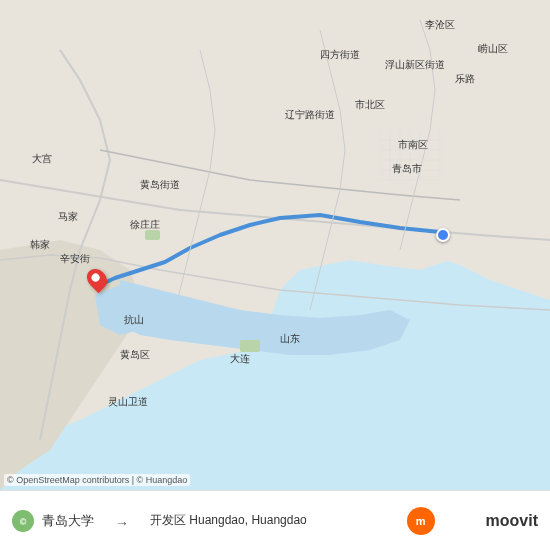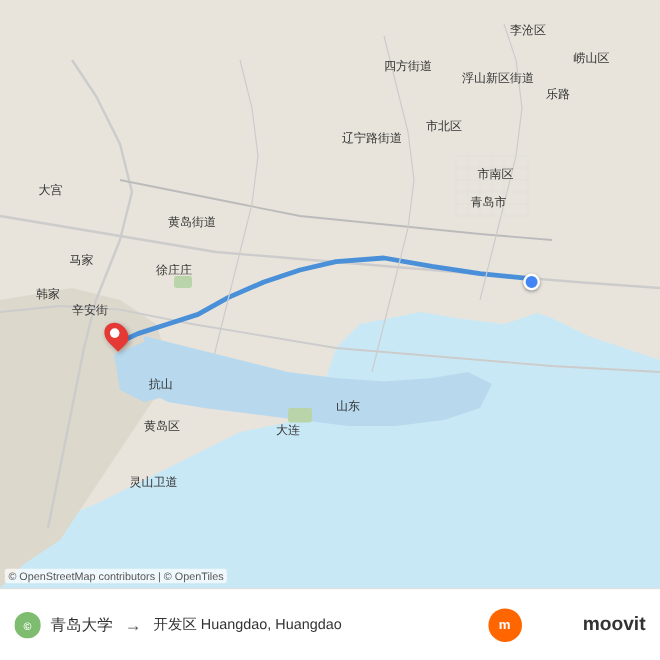--- a/index.html
+++ b/index.html
@@ -72,21 +72,21 @@
     .footer-logo {
       display: flex;
       align-items: center;
       gap: 6px;
       flex-shrink: 0;
     }
 
     .footer-route {
       display: flex;
       align-items: center;
-      gap: 10px;
+      gap: 21px;
       font-size: 13px;
       color: #333;
       font-weight: 500;
     }
 
     .route-arrow {
       color: #555;
       font-size: 14px;
     }
 
@@ -230,21 +230,21 @@
 
   <div class="marker-start" style="left:88px;top:268px;">
     <div class="pin-body"></div>
   </div>
 
   <div class="marker-end" style="left:436px;top:228px;">
     <div class="blue-dot"></div>
   </div>
 
   <div style="position:absolute;bottom:4px;left:4px;font-size:9px;color:#555;z-index:8;background:rgba(255,255,255,0.7);padding:1px 3px;border-radius:2px;">
-    <span>© OpenStreetMap contributors | © OpenTiles</span>
+    <span>© OpenStreetMap contributors | © Huangdao</span>
   </div>
 </div>
 
 <div id="footer">
 
   <div class="footer-logo">
     <svg width="22" height="22" viewBox="0 0 22 22">
       <circle cx="11" cy="11" r="11" fill="#7ebc6f"></circle>
       <text x="11" y="15" text-anchor="middle" font-size="9" fill="white" font-weight="bold">©</text>
     </svg>

